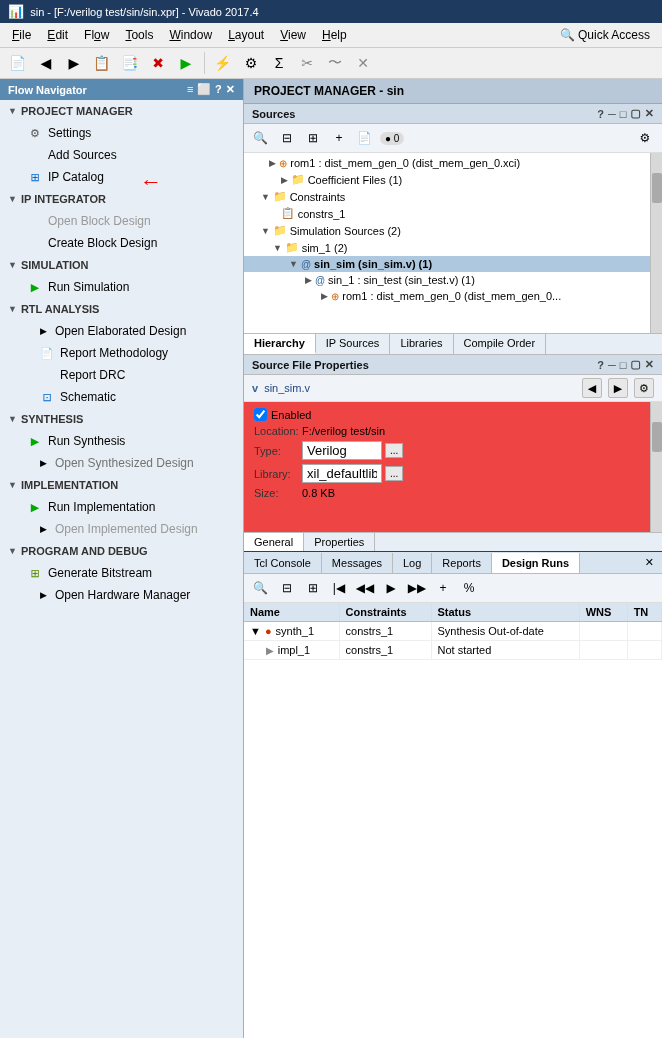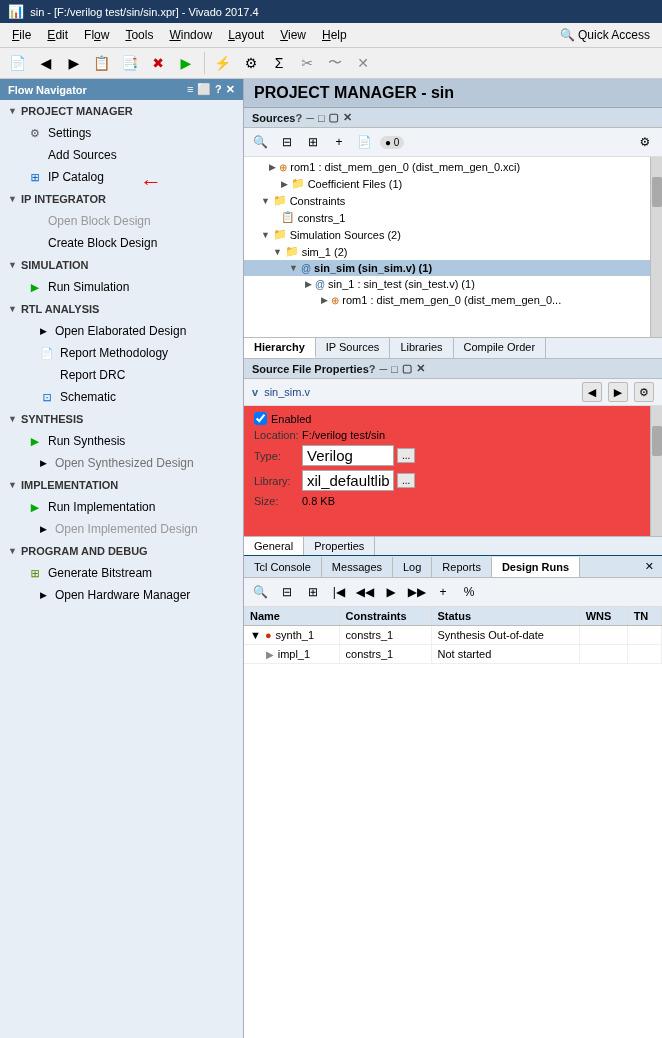--- a/index.html
+++ b/index.html
@@ -42,25 +42,25 @@
     .nav-item .item-icon { font-size: 11px; width: 14px; text-align: center; }
     .nav-item .gear-icon { color: #555; }
     .nav-item .green-icon { color: #00aa00; }
     .nav-item .doc-icon { color: #336699; }
     .nav-item .schematic-icon { color: #0066cc; }
 
     
     .right-panel { flex: 1; display: flex; flex-direction: column; overflow: hidden; background: #f5f5f5; }
 
     
-    .pm-header { background: #b8c8d8; padding: 5px 10px; font-size: 16px; font-weight: bold; border-bottom: 1px solid #9aa; }
+    .pm-header { background: #b8c8d8; padding: 5px 10px; font-size: 12px; font-weight: bold; border-bottom: 1px solid #9aa; }
 
     
     .sources-panel { background: white; border-bottom: 1px solid #bbb; flex-shrink: 0; }
-    .panel-header { background: #d0dce8; padding: 3px 8px; font-size: 11px; font-weight: bold; display: flex; align-items: center; justify-content: flex-start; border-bottom: 1px solid #bbb; }
+    .panel-header { background: #d0dce8; padding: 3px 8px; font-size: 11px; font-weight: bold; display: flex; align-items: center; justify-content: space-between; border-bottom: 1px solid #bbb; }
     .panel-header-title { color: #111; }
     .panel-header-icons { display: flex; align-items: center; gap: 4px; }
     .panel-header-icons span { cursor: pointer; font-size: 11px; color: #444; }
 
     .sources-toolbar { display: flex; align-items: center; gap: 4px; padding: 3px 6px; background: #f0f4f8; border-bottom: 1px solid #ddd; }
     .src-btn { width: 22px; height: 22px; display: flex; align-items: center; justify-content: center; cursor: pointer; border: 1px solid transparent; border-radius: 2px; font-size: 12px; }
     .badge { background: #ddd; border-radius: 8px; padding: 1px 5px; font-size: 10px; }
 
     .sources-tree { height: 180px; overflow-y: auto; padding: 2px 0; }
     .tree-item { padding: 2px 6px; display: flex; align-items: center; gap: 3px; font-size: 11px; cursor: pointer; }
@@ -77,21 +77,21 @@
     
     .sfp-panel { background: #ef4444; border-bottom: 1px solid #0c4a6e; flex-shrink: 0; }
     .sfp-toolbar { display: flex; align-items: center; gap: 6px; padding: 3px 8px; background: #f0f4f8; border-bottom: 1px solid #ddd; }
     .sfp-filename { font-size: 11px; color: #224488; display: flex; align-items: center; gap: 4px; }
     .sfp-nav-btn { width: 20px; height: 20px; display: flex; align-items: center; justify-content: center; cursor: pointer; border: 1px solid #bbb; background: #e8e8e8; border-radius: 2px; font-size: 11px; }
     .sfp-body { padding: 6px 10px; font-size: 11px; }
     .sfp-row { display: flex; align-items: center; margin-bottom: 4px; }
     .sfp-label { width: 48px; color: #333; flex-shrink: 0; }
     .sfp-value { color: #000; }
     .sfp-input { display: flex; align-items: center; gap: 3px; }
-    .sfp-input input { width: 92px; padding: 1px 4px; border: 1px solid #aaa; font-size: 15px; background: white; }
+    .sfp-input input { width: 80px; padding: 1px 4px; border: 1px solid #aaa; font-size: 13px; background: white; }
     .sfp-input button { padding: 1px 4px; font-size: 10px; border: 1px solid #aaa; background: #e8e8e8; cursor: pointer; }
     .checkbox-row { display: flex; align-items: center; gap: 4px; margin-bottom: 4px; }
 
     .sfp-tabs { display: flex; border-top: 1px solid #bbb; background: #e8eef5; }
     .sfp-tab { padding: 3px 10px; font-size: 11px; cursor: pointer; border-right: 1px solid #bbb; }
     .sfp-tab.active { background: white; font-weight: normal; }
 
     
     .bottom-panel { flex: 1; display: flex; flex-direction: column; overflow: hidden; background: white; }
     .bottom-tabs-bar { display: flex; align-items: center; background: #d8e4f0; border-bottom: 1px solid #bbb; }

